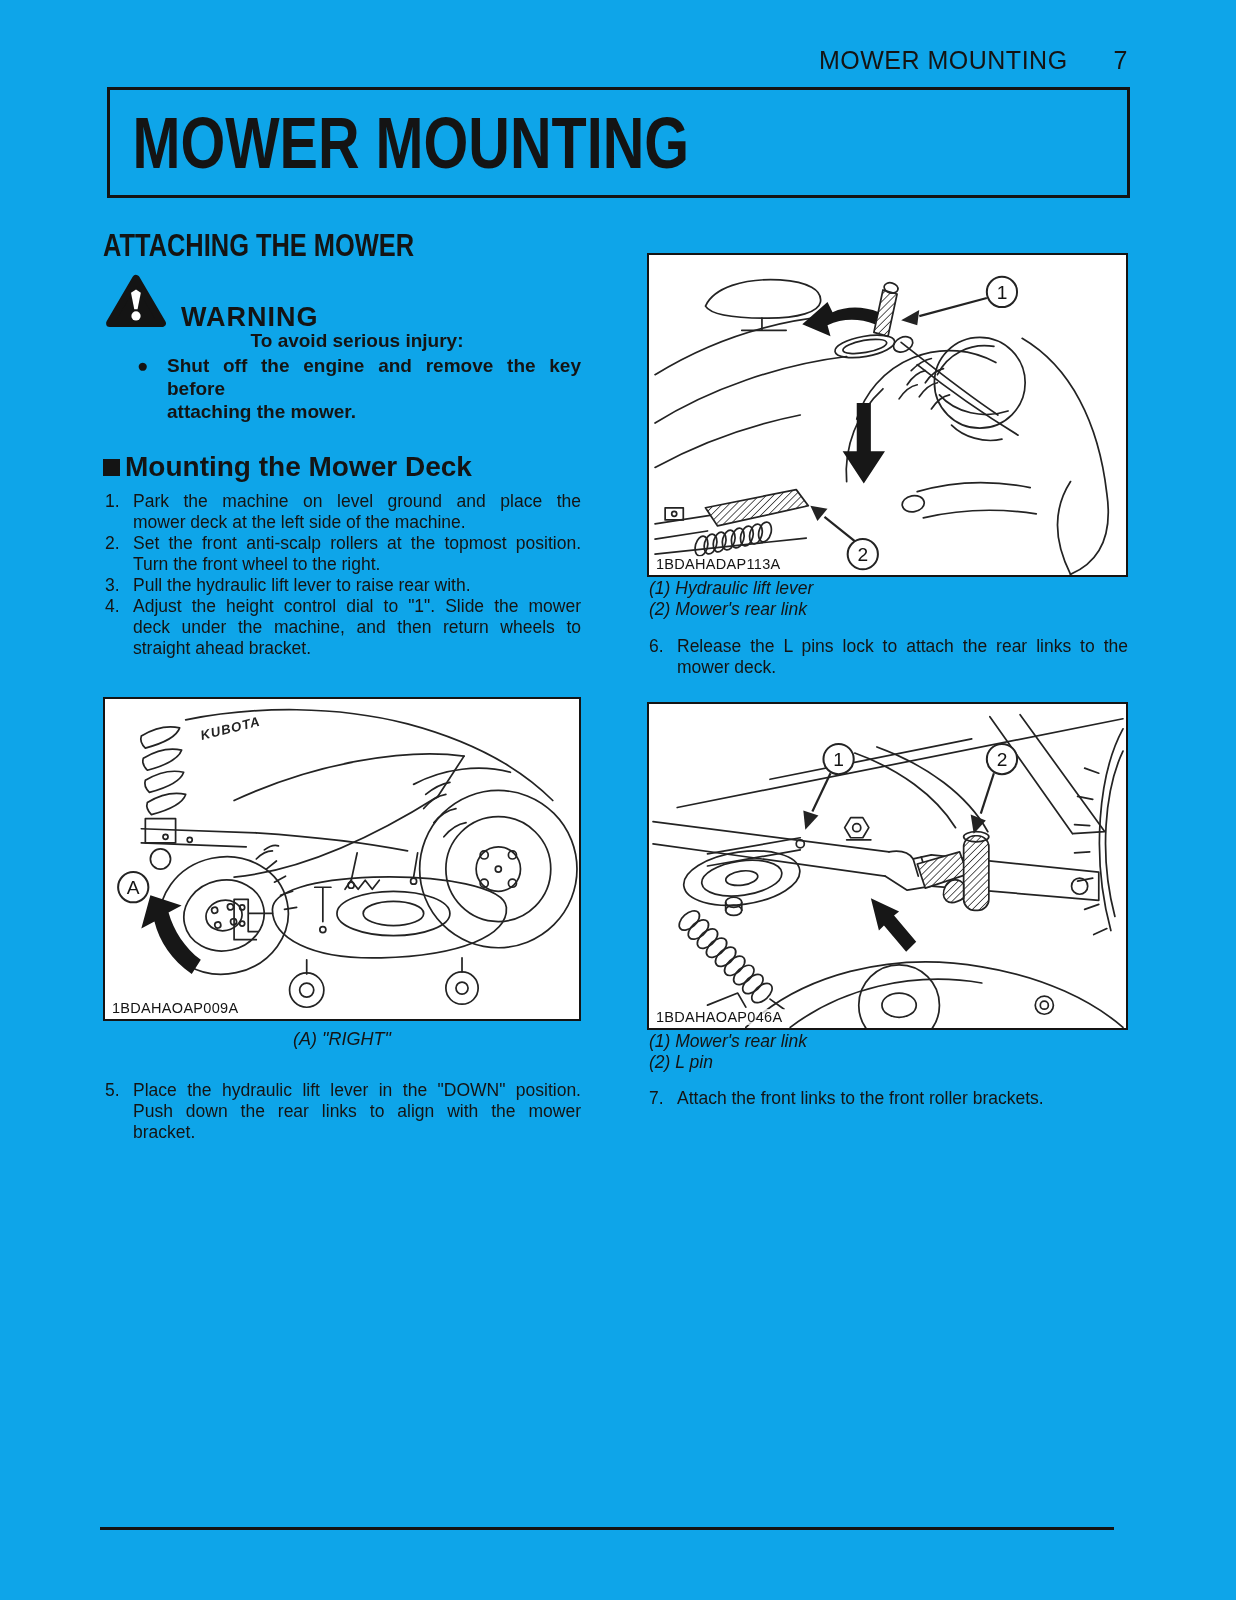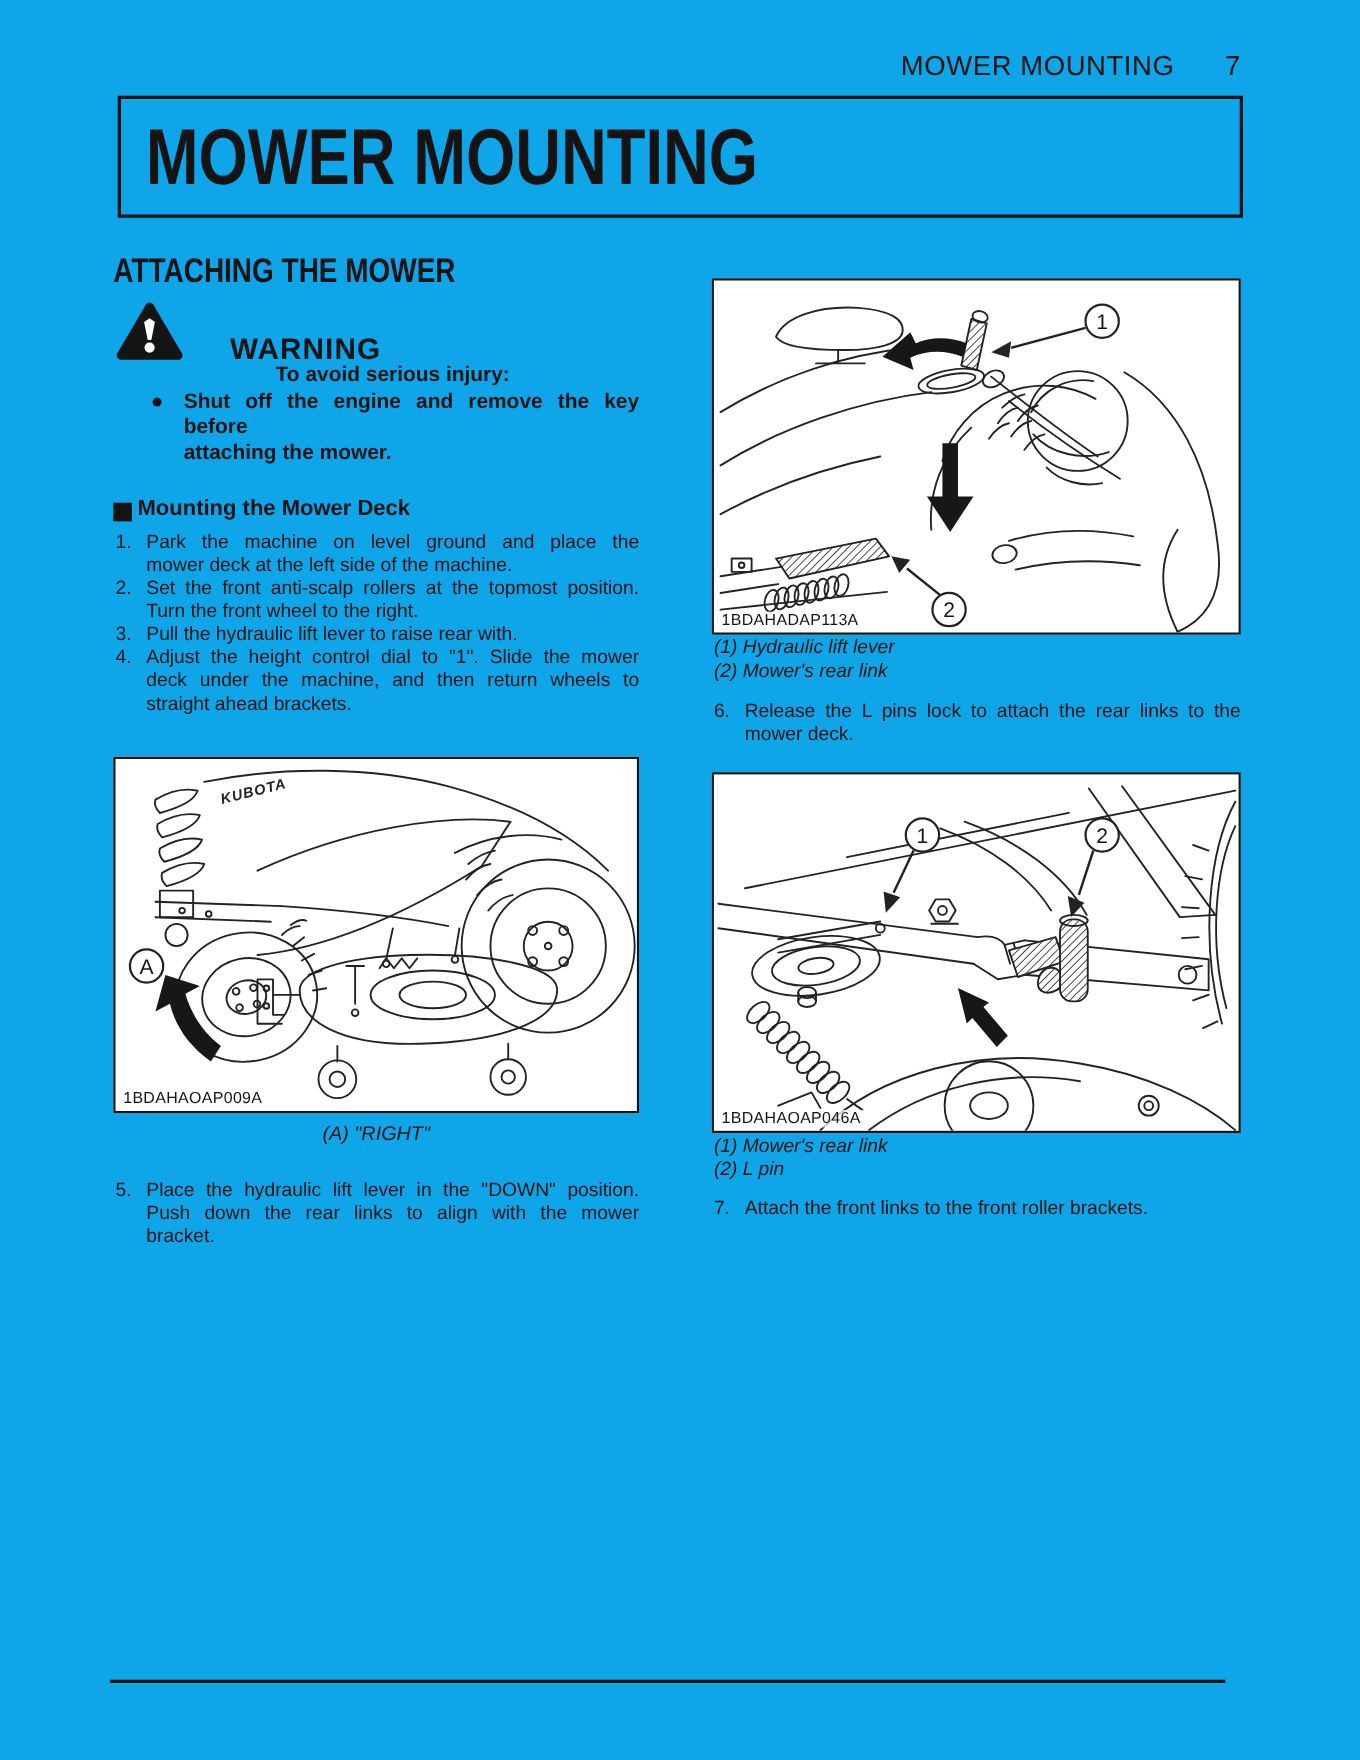--- a/index.html
+++ b/index.html
@@ -22,31 +22,31 @@
 
   .col{position:absolute;top:222px;}
   .col-left{left:103px;width:478px;}
   .col-right{left:647px;width:481px;}
 
   
   .h-attaching{display:inline-block;margin-top:6px;font-size:31px;font-weight:bold;
     transform:scaleX(.82);transform-origin:left center;white-space:nowrap;}
 
   
-  .warn-head{display:flex;align-items:flex-end;margin-top:8px;margin-left:2px;height:56px;gap:28px;}
+  .warn-head{display:flex;align-items:flex-end;margin-top:8px;margin-left:2px;height:56px;}
   .warn-tri{width:62px;height:54px;flex:none;}
   .warn-word{font-size:27px;font-weight:bold;letter-spacing:1px;margin-left:14px;
     line-height:30px;position:relative;top:4px;white-space:nowrap;}
   .warn-intro{margin:2px 0 0 30px;font-size:19px;font-weight:bold;line-height:22px;text-align:center;}
   .warn-bullet{display:flex;margin:2px 0 0 34px;}
   .bullet{flex:none;width:30px;font-size:19px;line-height:23px;}
   .warn-bullet-text{width:421px;font-size:19px;font-weight:bold;line-height:23px;}
 
   
-  .sub-head{margin-top:28px;font-size:20px;font-weight:bold;display:flex;align-items:flex-end;
+  .sub-head{margin-top:28px;font-size:28px;font-weight:bold;display:flex;align-items:center;
     white-space:nowrap;}
   .sq{flex:none;width:17px;height:17px;background:#141414;margin-right:5px;}
 
   
   .steps{margin-top:8px;}
   .step{display:flex;padding-left:2px;font-size:17.5px;line-height:21px;}
   .step-num{flex:none;width:28px;}
   .step-text{flex:1;}
   .jline{text-align:justify;text-align-last:justify;}
 
@@ -127,21 +127,21 @@
         <span class="step-num">3.</span>
         <div class="step-text">
           <div>Pull the hydraulic lift lever to raise rear with.</div>
         </div>
       </div>
       <div class="step">
         <span class="step-num">4.</span>
         <div class="step-text">
           <div class="jline">Adjust the height control dial to "1". Slide the mower</div>
           <div class="jline">deck under the machine, and then return wheels to</div>
-          <div>straight ahead brackets.</div>
+          <div>straight ahead bracket.</div>
         </div>
       </div>
     </div>
 
     <div class="figure figA">
       <svg viewBox="0 0 470 316">
         <g fill="none" stroke="#232323" stroke-width="1.7" stroke-linecap="round" stroke-linejoin="round">
 
           <path d="M36,36 Q56,24 74,28 Q70,40 40,48 Q34,42 36,36 Z"></path>
           <path d="M38,58 Q58,46 76,50 Q72,62 42,70 Q36,64 38,58 Z"></path>

